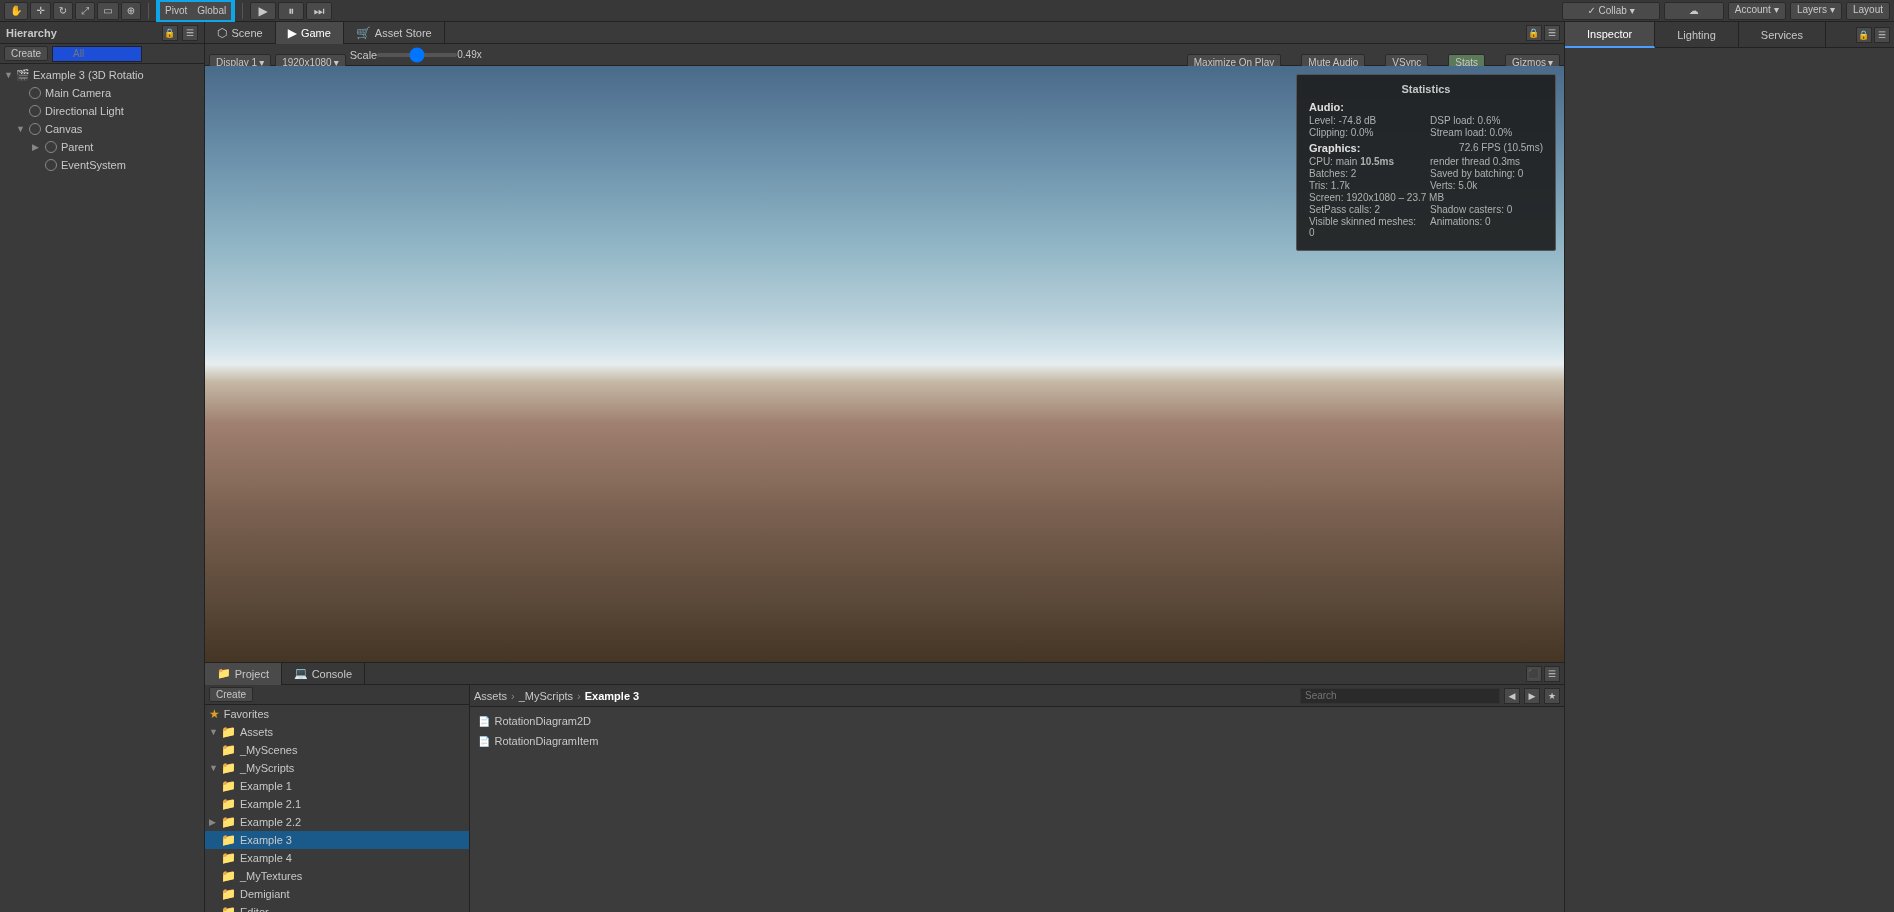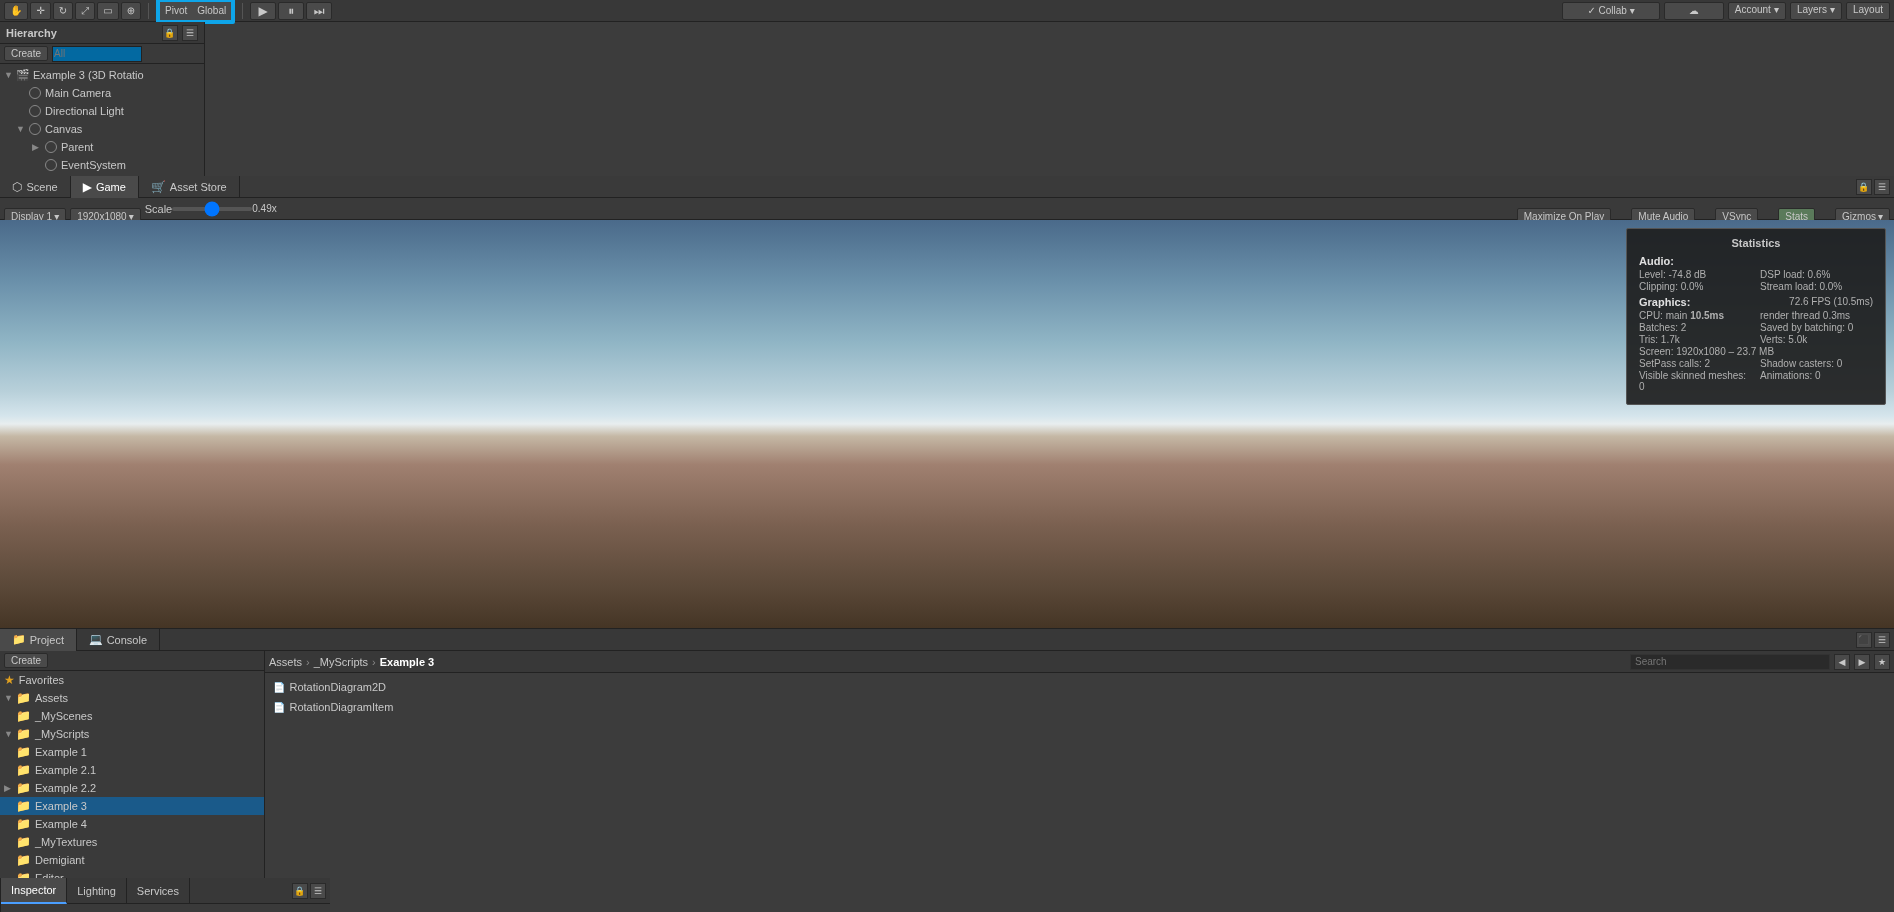--- a/index.html
+++ b/index.html
@@ -28,30 +28,30 @@
     .top-toolbar-right { margin-left: auto; display: flex; align-items: center; gap: 4px; }
     .collab-btn { background: #4a4a4a; border: 1px solid #2a2a2a; color: #c8c8c8; padding: 1px 24px; font-size: 10px; cursor: pointer; height: 18px; border-radius: 2px; }
     .account-layers { display: flex; gap: 4px; }
     .dropdown-btn {
       background: #4a4a4a; border: 1px solid #2a2a2a; color: #c8c8c8;
       padding: 1px 6px; font-size: 10px; cursor: pointer; height: 18px;
       display: flex; gap: 3px; border-radius: 2px;
     }
 
     
-    .main-layout { display: flex; height: calc(912px - 22px); flex-direction: column; }
+    .main-layout { display: flex; height: calc(912px - 22px); }
 
     
     .left-panel { width: 205px; display: flex; flex-direction: column; background: #3a3a3a; border-right: 1px solid #222; }
     .panel-header { background: #383838; border-bottom: 1px solid #222; padding: 2px 6px; display: flex; align-items: center; justify-content: space-between; height: 22px; }
     .panel-tab { color: #c8c8c8; font-size: 11px; font-weight: bold; }
     .panel-controls { display: flex; gap: 4px; align-items: center; }
     .hierarchy-toolbar { display: flex; align-items: center; gap: 4px; padding: 2px 4px; background: #3a3a3a; border-bottom: 1px solid #222; height: 20px; }
     .create-btn { background: #4a4a4a; border: 1px solid #2a2a2a; color: #c8c8c8; padding: 1px 6px; font-size: 10px; cursor: pointer; border-radius: 2px; }
-    .search-input { background: #0369a1; border: 1px solid #222; color: #c8c8c8; padding: 1px 1px; font-size: 10px; width: 90px; height: 16px; }
+    .search-input { background: #1d4ed8; border: 1px solid #222; color: #c8c8c8; padding: 1px 20px; font-size: 10px; width: 90px; height: 16px; }
 
     .hierarchy-tree { flex: 1; overflow-y: auto; padding: 2px 0; }
     .tree-item { display: flex; align-items: center; padding: 1px 4px; cursor: pointer; white-space: nowrap; height: 18px; }
     .tree-arrow { width: 12px; display: inline-block; color: #888; font-size: 9px; }
     .tree-icon { width: 14px; height: 14px; display: inline-flex; align-items: center; justify-content: center; margin-right: 3px; }
     .tree-label { color: #c8c8c8; font-size: 11px; }
     .indent1 { padding-left: 16px; }
     .indent2 { padding-left: 32px; }
 
     
@@ -105,21 +105,21 @@
     
     .breadcrumb-bar { display: flex; align-items: center; padding: 2px 6px; background: #383838; border-bottom: 1px solid #222; height: 22px; gap: 4px; }
     .breadcrumb-item { color: #c8c8c8; font-size: 11px; cursor: pointer; }
     .breadcrumb-sep { color: #888; font-size: 11px; }
     .breadcrumb-active { color: #ffffff; font-weight: bold; font-size: 11px; }
     .file-entry { display: flex; align-items: center; padding: 2px 4px; cursor: pointer; height: 20px; }
 
     
     .right-panel { width: 330px; background: #3a3a3a; border-left: 1px solid #222; display: flex; flex-direction: column; }
     .right-tabs { display: flex; align-items: center; background: #383838; border-bottom: 1px solid #222; height: 26px; }
-    .right-tab { padding: 2px 10px; cursor: pointer; color: #c8c8c8; font-size: 11px; height: 26px; display: flex; align-items: center; border-right: 1px solid #222; }
+    .right-tab { padding: 2px 22px; cursor: pointer; color: #c8c8c8; font-size: 11px; height: 26px; display: flex; align-items: center; border-right: 1px solid #222; }
     .right-tab.active { background: #4a4a4a; color: #fff; border-bottom: 2px solid #4a9eff; }
     .right-content { flex: 1; overflow-y: auto; padding: 4px; }
 
     .icon-circle { width: 12px; height: 12px; border-radius: 50%; border: 1px solid #888; display: inline-block; }
     .small-btn { background: #4a4a4a; border: 1px solid #2a2a2a; color: #c8c8c8; width: 16px; height: 16px; cursor: pointer; display: flex; align-items: center; justify-content: center; font-size: 9px; }
 
     .canvas-overlay {
       position: absolute; top: 0; left: 0; width: 100%; height: 100%;
       background: linear-gradient(180deg, 
         #4a6a8a 0%, 

